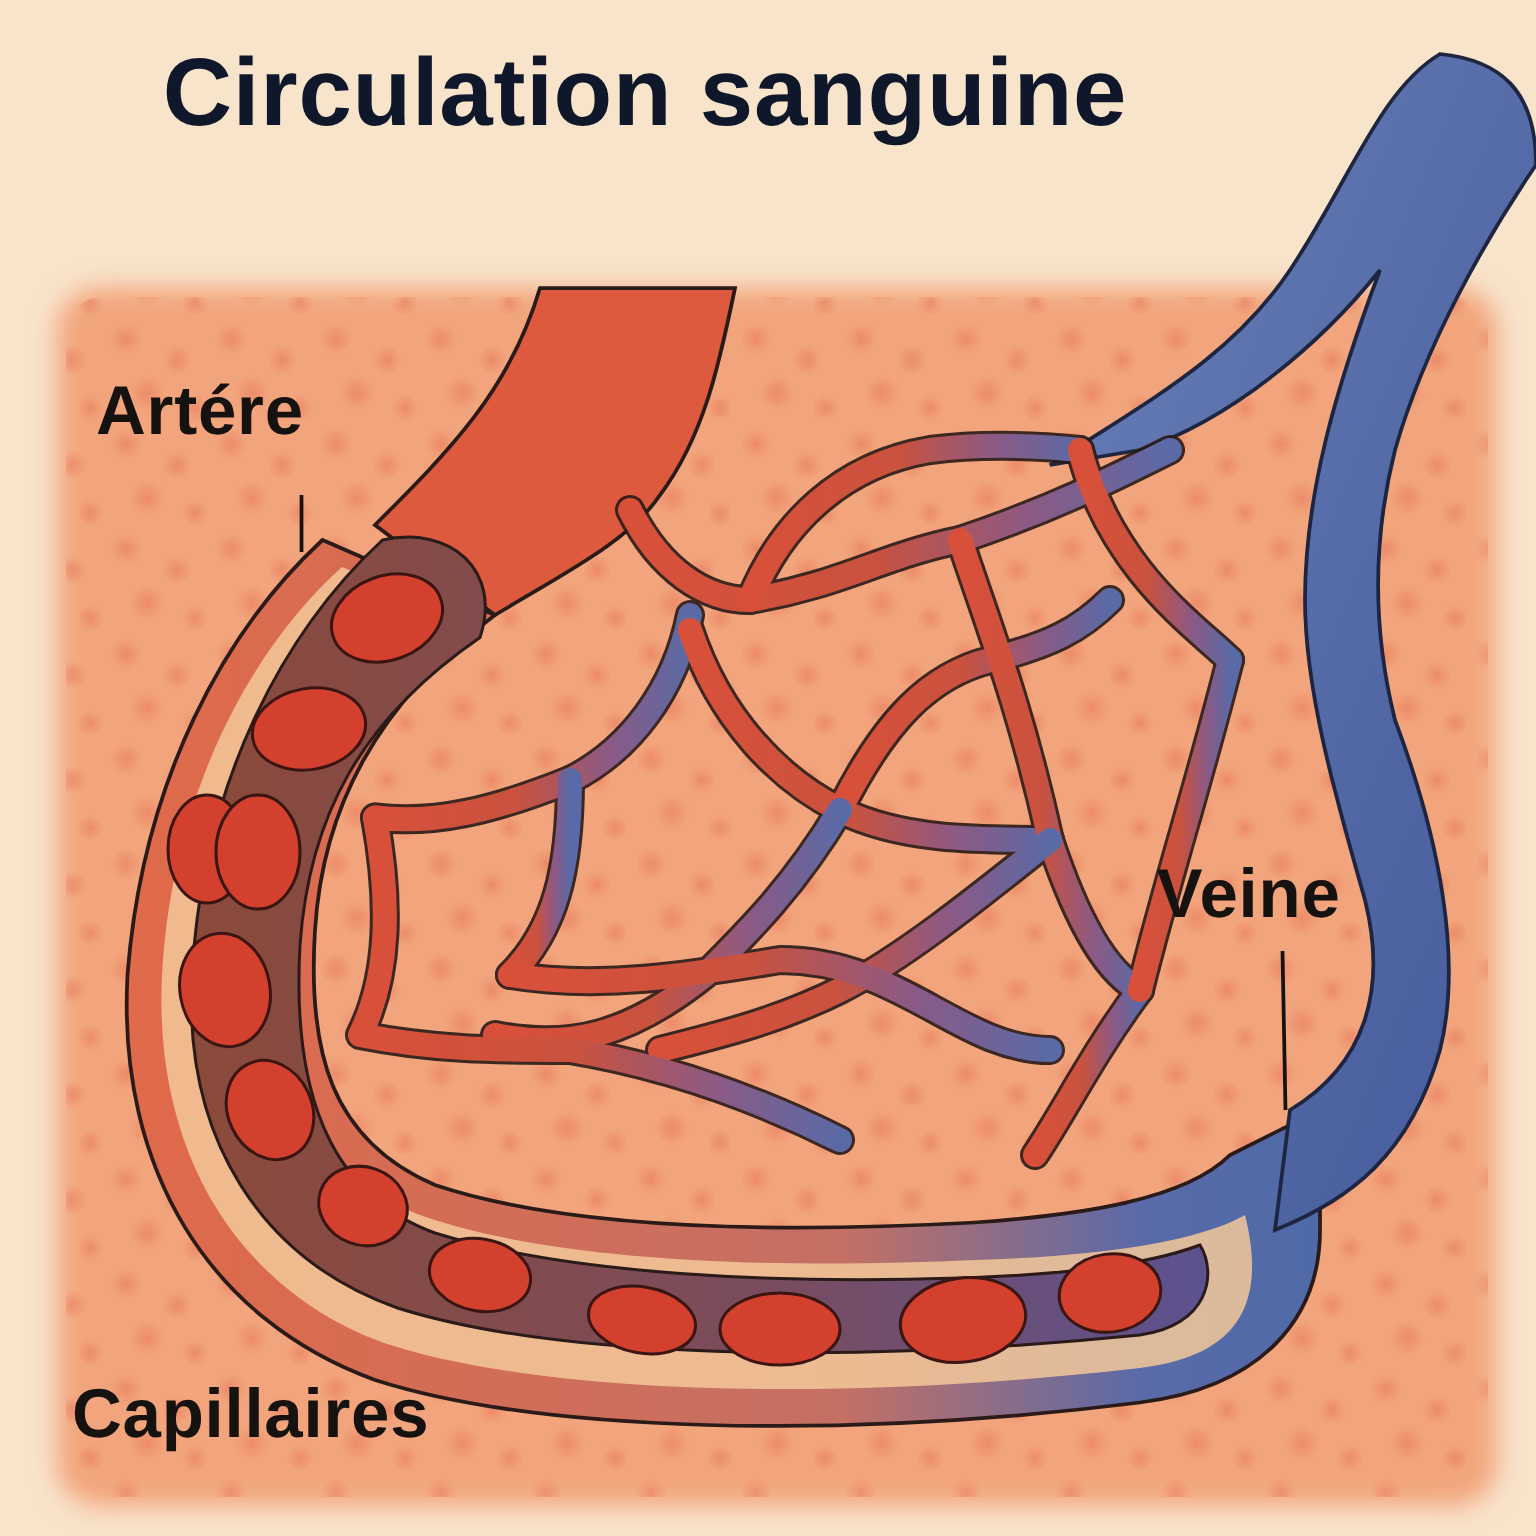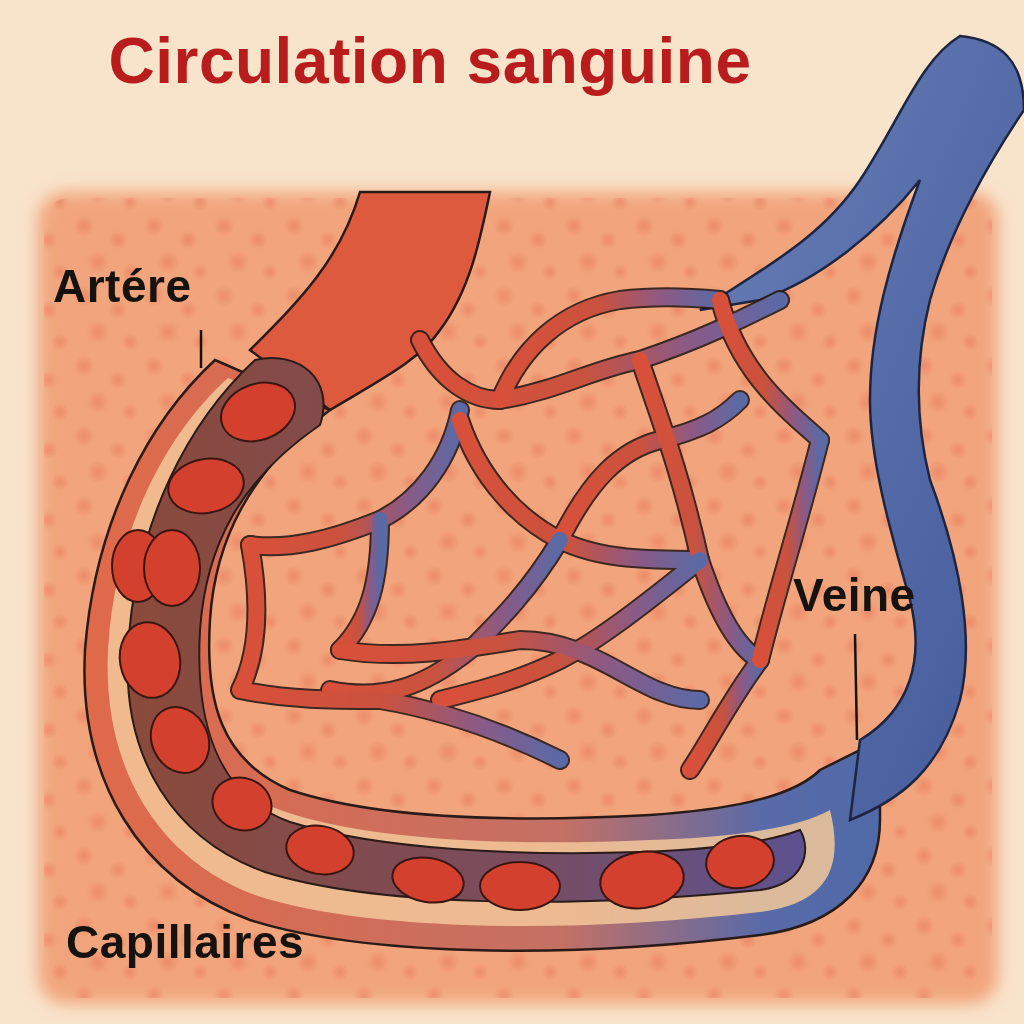--- a/index.html
+++ b/index.html
@@ -6,29 +6,29 @@
     body {
       width: 1024px; height: 1024px; overflow: hidden;
       background: #f8e3cb;
       font-family: "Liberation Sans", "DejaVu Sans", sans-serif;
       position: relative;
     }
     .canvas { position: absolute; left: 0; top: 0; width: 1024px; height: 1024px; }
     .title {
       position: absolute; left: 0; width: 860px; top: 26px;
       text-align: center; font-weight: bold; font-size: 64px; line-height: 70px;
-      color: #b91c1c; letter-spacing: 0.5px;
+      color: #0f172a; letter-spacing: 0.5px;
     }
     .label {
       position: absolute; font-weight: bold; font-size: 46px; color: #151210;
       letter-spacing: 0.5px;
     }
-    .label-artere { left: 53px; top: 246px; margin-top: 13px; }
-    .label-veine  { left: 793px; top: 568px; }
-    .label-capillaires { left: 66px; top: 915px; }
+    .label-artere { left: 64px; top: 246px; }
+    .label-veine  { left: 771px; top: 568px; }
+    .label-capillaires { left: 48px; top: 915px; }
   </style>
 </head>
 <body>
 
 <svg class="canvas" viewBox="0 0 1024 1024" xmlns="http://www.w3.org/2000/svg">
   <defs>
     <radialGradient id="spot" cx="50%" cy="50%" r="50%">
       <stop offset="0%" stop-color="#e8765a" stop-opacity="0.55"></stop>
       <stop offset="100%" stop-color="#e8765a" stop-opacity="0"></stop>
     </radialGradient>

